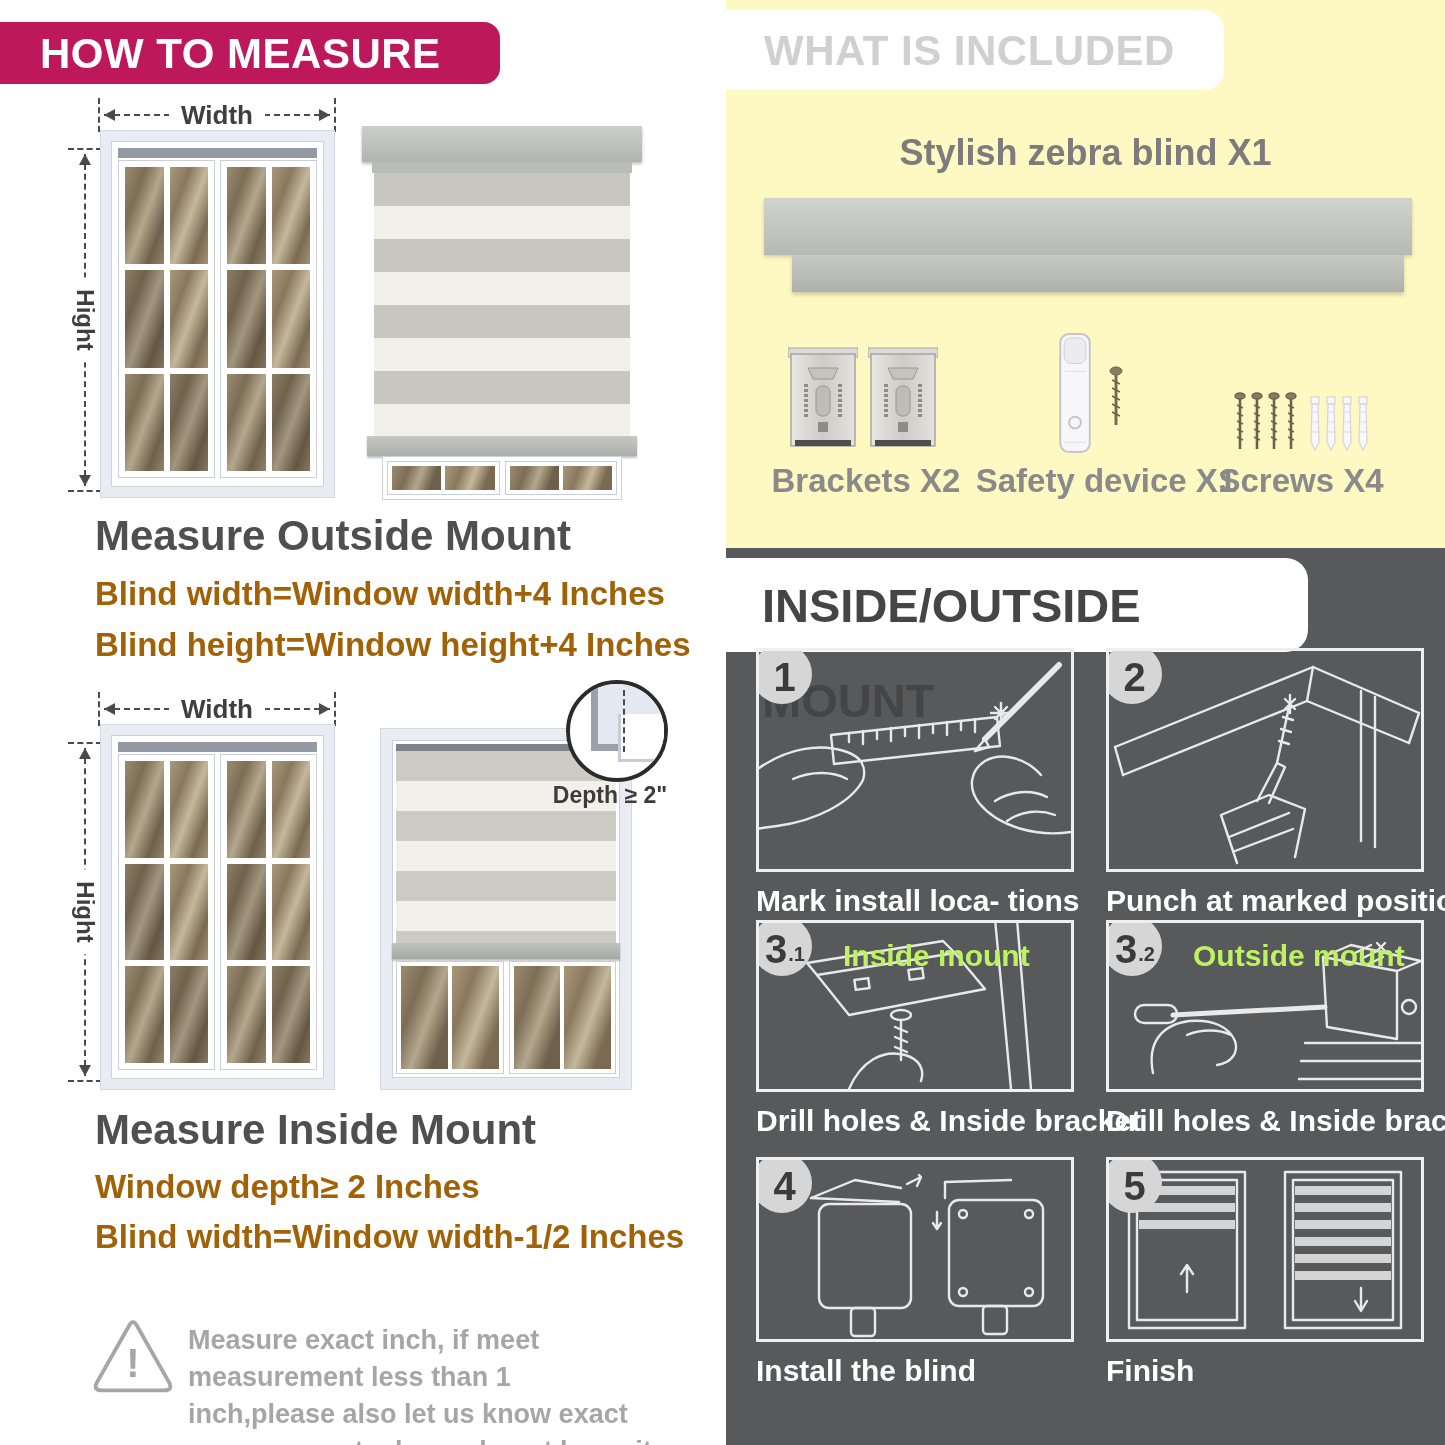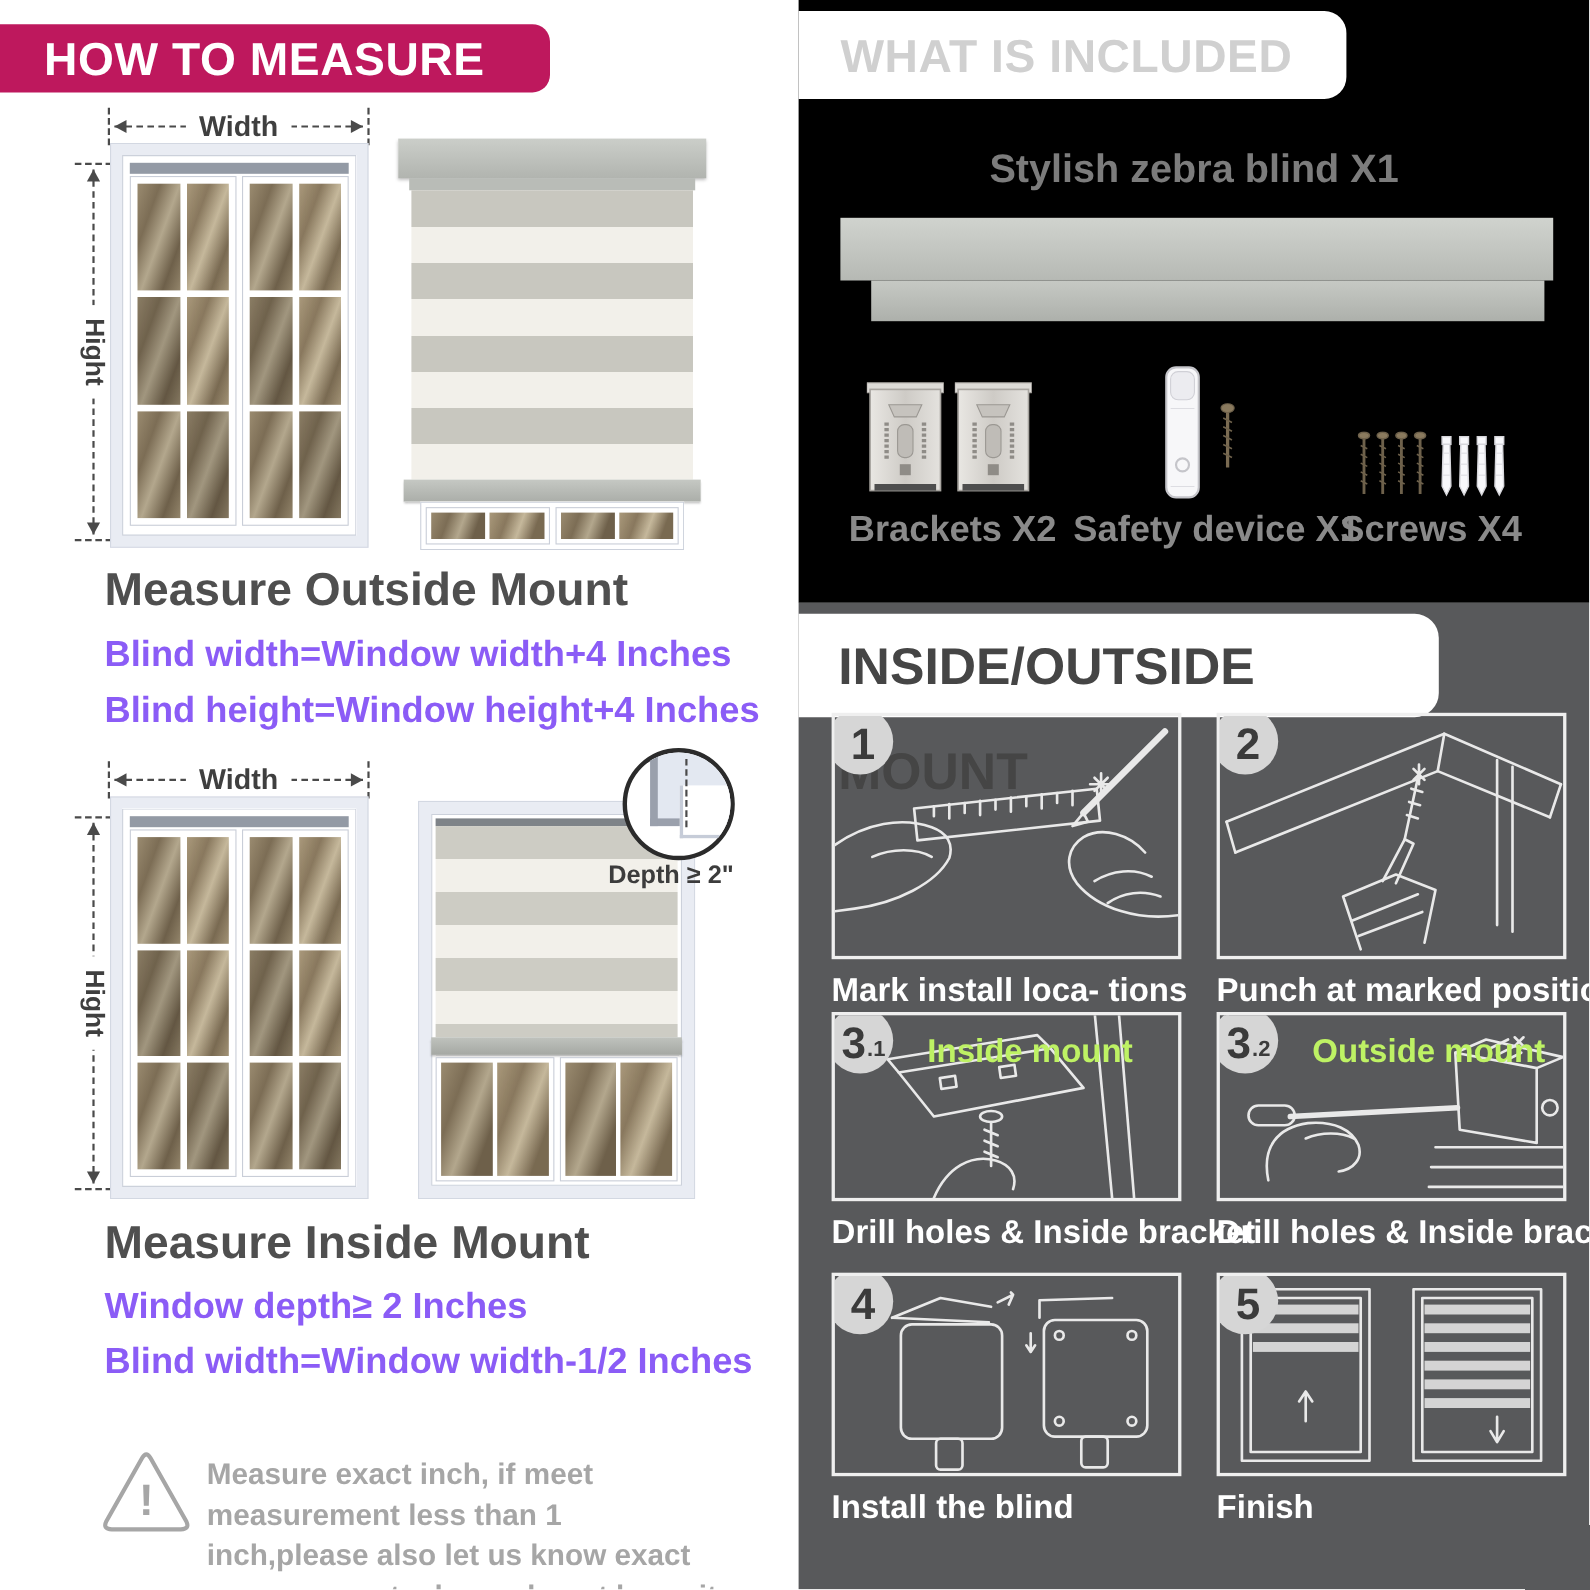--- a/index.html
+++ b/index.html
@@ -51,35 +51,35 @@
   
   .blind-in{position:absolute;}
   .bi-trim{position:absolute;inset:0;background:#e9ecf3;box-shadow:inset 0 0 0 1px #d3d8e2;}
   .bi-inner{position:absolute;inset:12px;background:#fff;box-shadow:inset 0 0 0 1px #ccd1db;}
   .bi-rail{position:absolute;left:4px;right:4px;top:4px;height:7px;background:#7e8388;}
   .bi-body{position:absolute;left:4px;right:4px;top:11px;height:192px;
            background:repeating-linear-gradient(180deg,#cdccc4 0 30px,#f2f0ea 30px 60px);}
   .bi-brail{position:absolute;left:0;right:0;top:203px;height:16px;background:linear-gradient(#bfc2bd,#a5a8a3);box-shadow:0 2px 2px rgba(0,0,0,.25);}
   
   .sec-title{position:absolute;font-weight:bold;font-size:42px;color:#4f4f4f;white-space:nowrap;}
-  .sec-line{position:absolute;font-weight:bold;font-size:33px;color:#8b5cf6;white-space:nowrap;}
+  .sec-line{position:absolute;font-weight:bold;font-size:33px;color:#a16207;white-space:nowrap;}
   .lheader{position:absolute;left:0;top:22px;width:500px;height:62px;background:#be185d;
            border-radius:0 16px 16px 0;color:#fff;font-weight:bold;font-size:42px;
            line-height:63px;padding-left:40px;box-sizing:border-box;letter-spacing:.5px;}
   .depth-lbl{position:absolute;font-weight:bold;font-size:23px;color:#3c3c3c;text-align:center;}
   .warn-text{position:absolute;font-weight:bold;font-size:27px;line-height:37px;color:#a6a6a6;}
   
   .mag{position:absolute;border-radius:50%;border:4px solid #2b2b2b;background:#fff;overflow:hidden;}
   .mag .co{position:absolute;right:-12%;top:-14%;width:82%;height:78%;background:#e3e8f1;
            border-left:7px solid #9aa0ac;border-bottom:7px solid #9aa0ac;}
   .mag .ci{position:absolute;right:-12%;top:32%;width:58%;height:48%;background:#fff;
            border-left:3px solid #c6ccd8;border-bottom:3px solid #c6ccd8;}
   .mag .dash{position:absolute;left:56%;top:6%;height:66%;border-left:2px dashed #4a4a4a;}
   
-  .rt{position:absolute;left:726px;top:0;width:719px;height:548px;background:#000000;}
+  .rt{position:absolute;left:726px;top:0;width:719px;height:548px;background:#fef9c3;}
   .rt-header{position:absolute;left:0;top:10px;width:498px;height:80px;background:#fff;
              border-radius:0 20px 20px 0;color:#d0d0d0;font-weight:bold;font-size:42px;
              line-height:81px;padding-left:38px;box-sizing:border-box;letter-spacing:.5px;}
   .rt-title{position:absolute;left:0;top:132px;width:100%;text-align:center;
             font-weight:bold;font-size:36px;color:#7c7c7c;}
   .bar1{position:absolute;left:38px;top:198px;width:648px;height:57px;
         background:linear-gradient(#d0d3ce,#b6b9b4);box-shadow:0 2px 4px rgba(0,0,0,.18);}
   .bar2{position:absolute;left:66px;top:255px;width:612px;height:37px;
         background:linear-gradient(#c6c9c4,#adb0ab);box-shadow:0 3px 4px rgba(0,0,0,.18);}
   .inc-label{position:absolute;top:462px;font-weight:bold;font-size:33px;color:#8a8a8a;text-align:center;}

